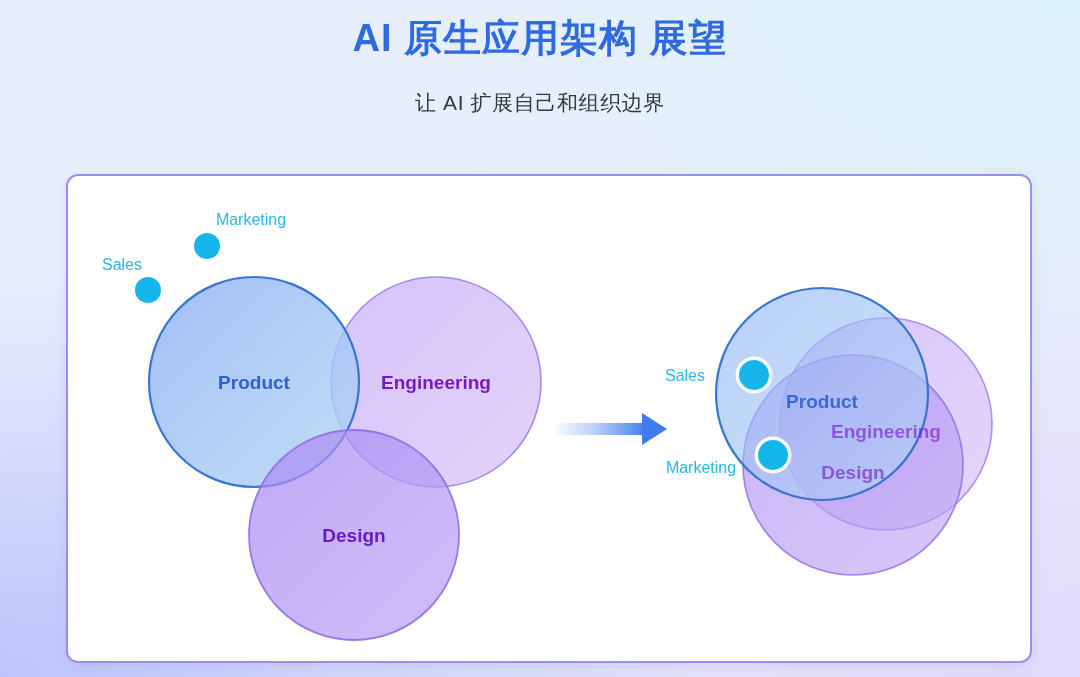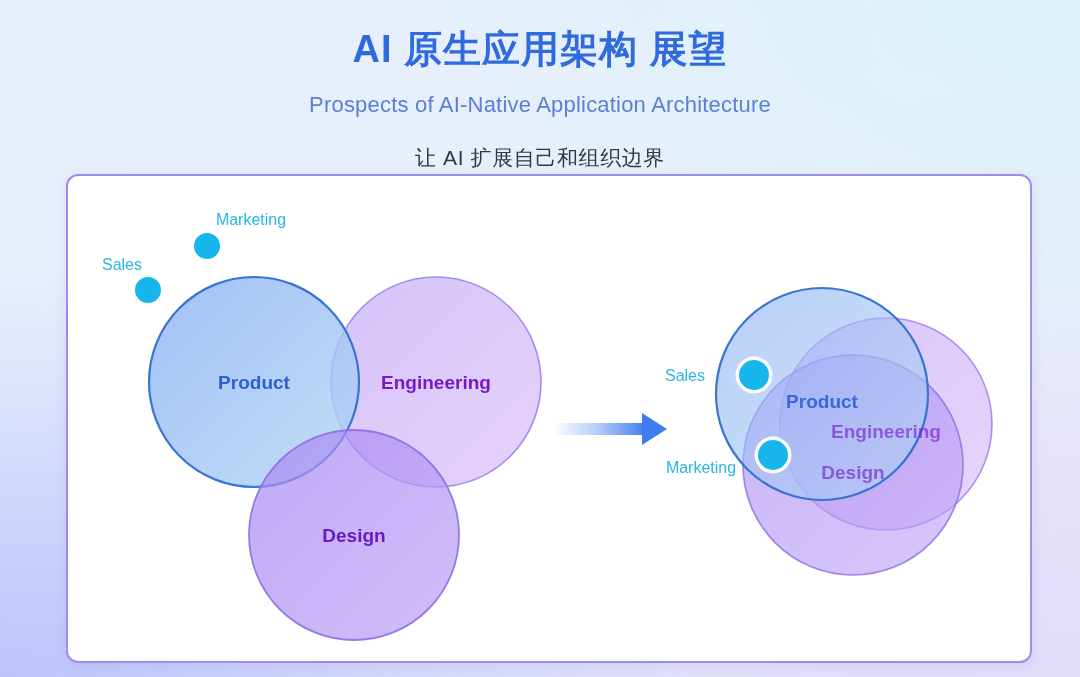--- a/index.html
+++ b/index.html
@@ -29,21 +29,21 @@
 
   
   #header {
     position: absolute;
     left: 0;
     top: 0;
     width: 1080px;
     text-align: center;
   }
   .title-cn {
-    margin: 11px;
+    margin: 0;
     padding-top: 14px;
     font-size: 38px;
     font-weight: bold;
     color: #2f6bdf;
     letter-spacing: 1px;
     line-height: 1.28;
   }
   .title-en {
     margin: 0;
     padding-top: 7px;
@@ -91,21 +91,20 @@
     font-weight: normal;
   }
 </style>
 </head>
 <body>
 
 <div id="slide">
 
   <div id="header">
     <h1 class="title-cn">AI 原生应用架构 展望</h1>
-    <h2 class="title-en">Prospects of AI-Native Application Architecture</h2>
     <p class="title-sub">让 AI 扩展自己和组织边界</p>
   </div>
 
   <div id="card">
     <svg id="card-canvas" viewBox="0 0 962 485" xmlns="http://www.w3.org/2000/svg">
       <defs>
         <linearGradient id="gProduct" x1="0" y1="0" x2="1" y2="1">
           <stop offset="0%" stop-color="#8cb0f3"></stop>
           <stop offset="100%" stop-color="#b3d6f6"></stop>
         </linearGradient>

